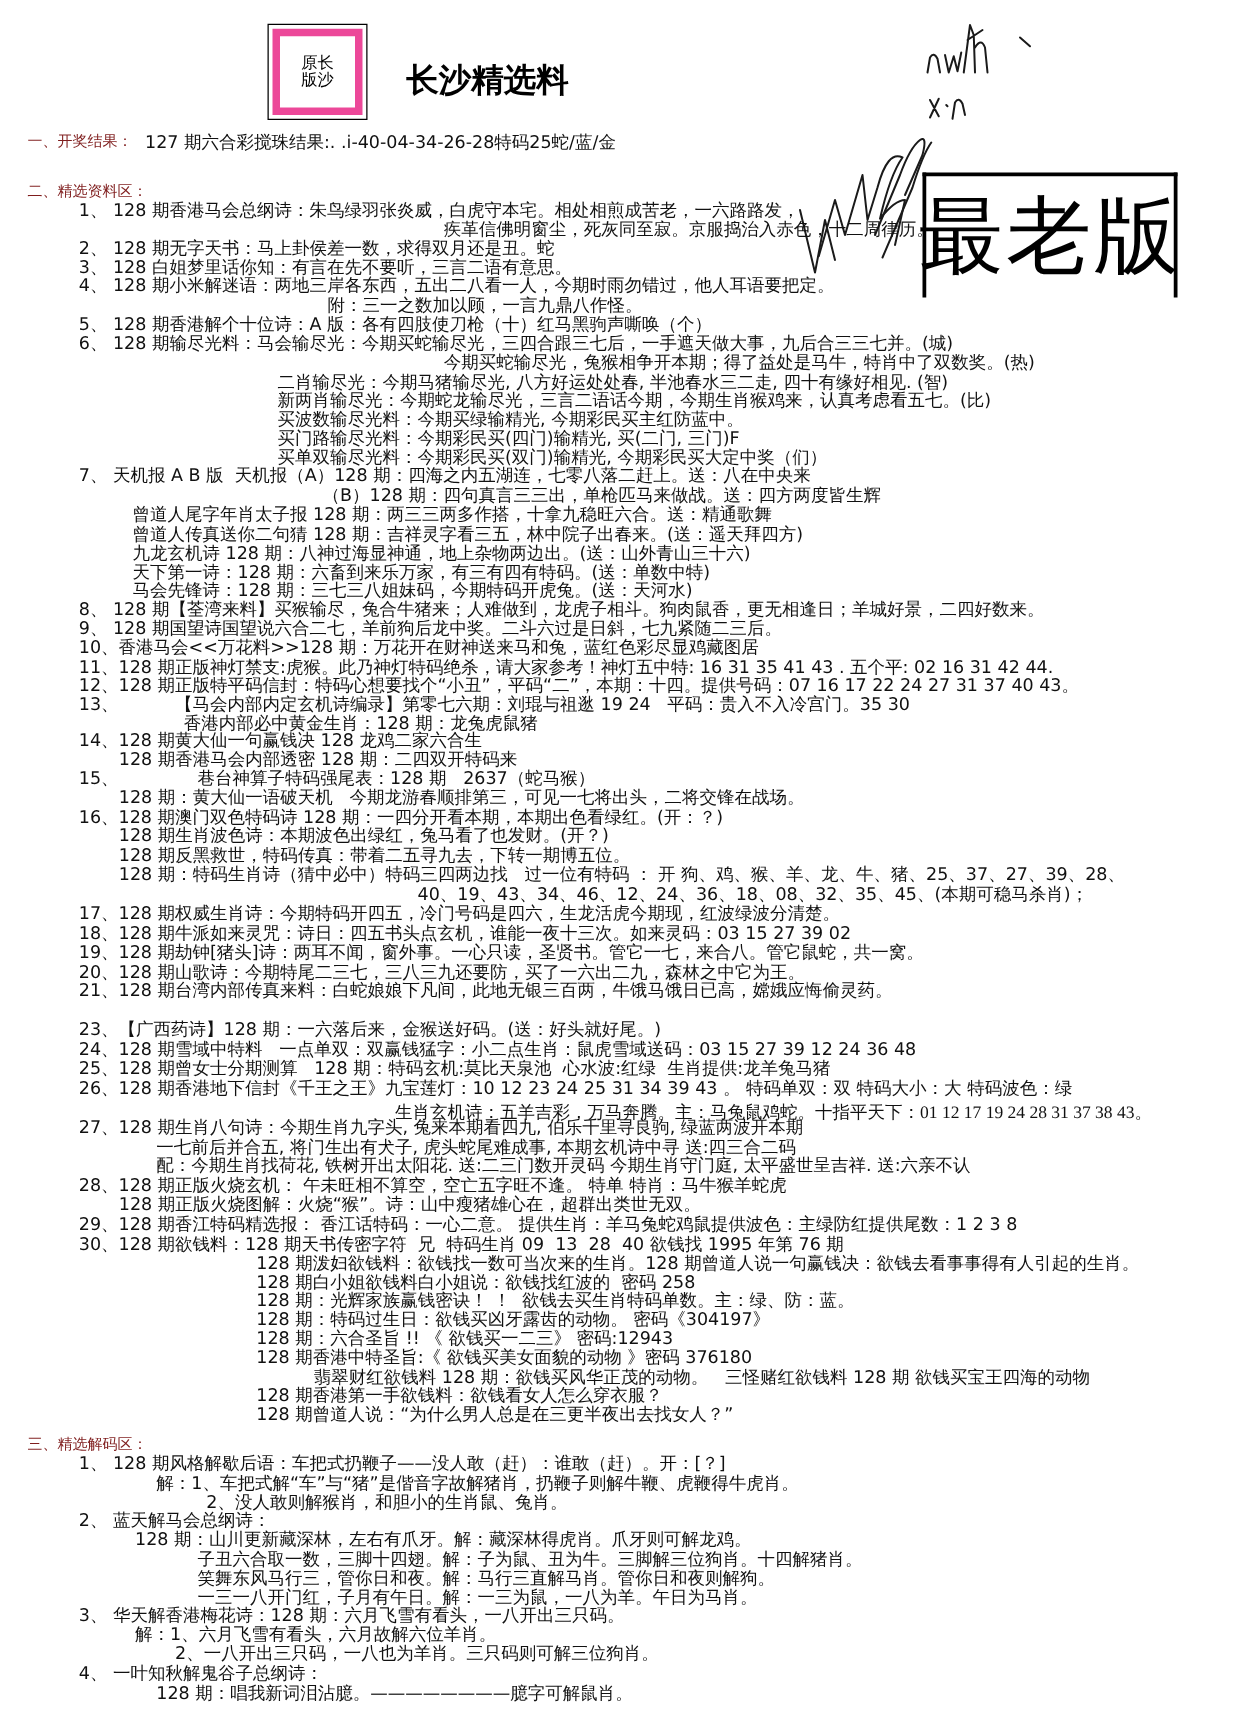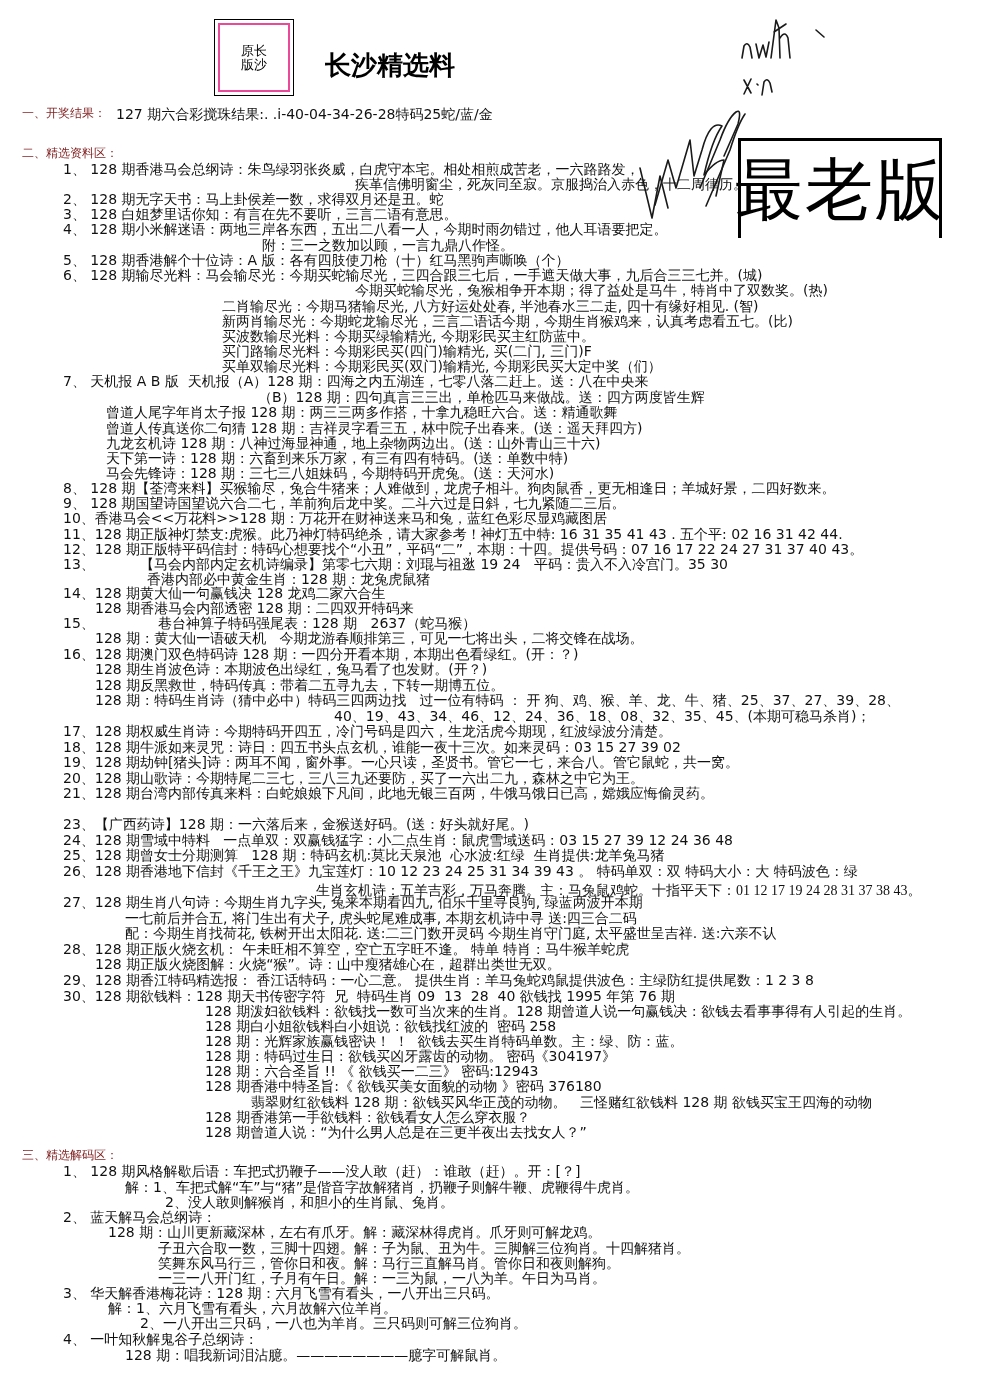--- a/index.html
+++ b/index.html
@@ -29,21 +29,21 @@
   .logo-box {
     position: absolute;
     left: 214px; top: 19px;
     width: 80px; height: 77px;
     border: 1px solid #000;
     box-sizing: border-box;
   }
   .logo-inner {
     position: absolute;
     left: 3px; top: 3px; right: 3px; bottom: 3px;
-    border: 2px solid #ec4899;
+    border: 6px solid #ec4899;
     display: flex;
     flex-direction: column;
     align-items: center;
     justify-content: center;
     gap: 0;
   }
   .logo-line {
     font-family: "DejaVu Serif", serif;
     font-size: 13px;
     line-height: 14px;

